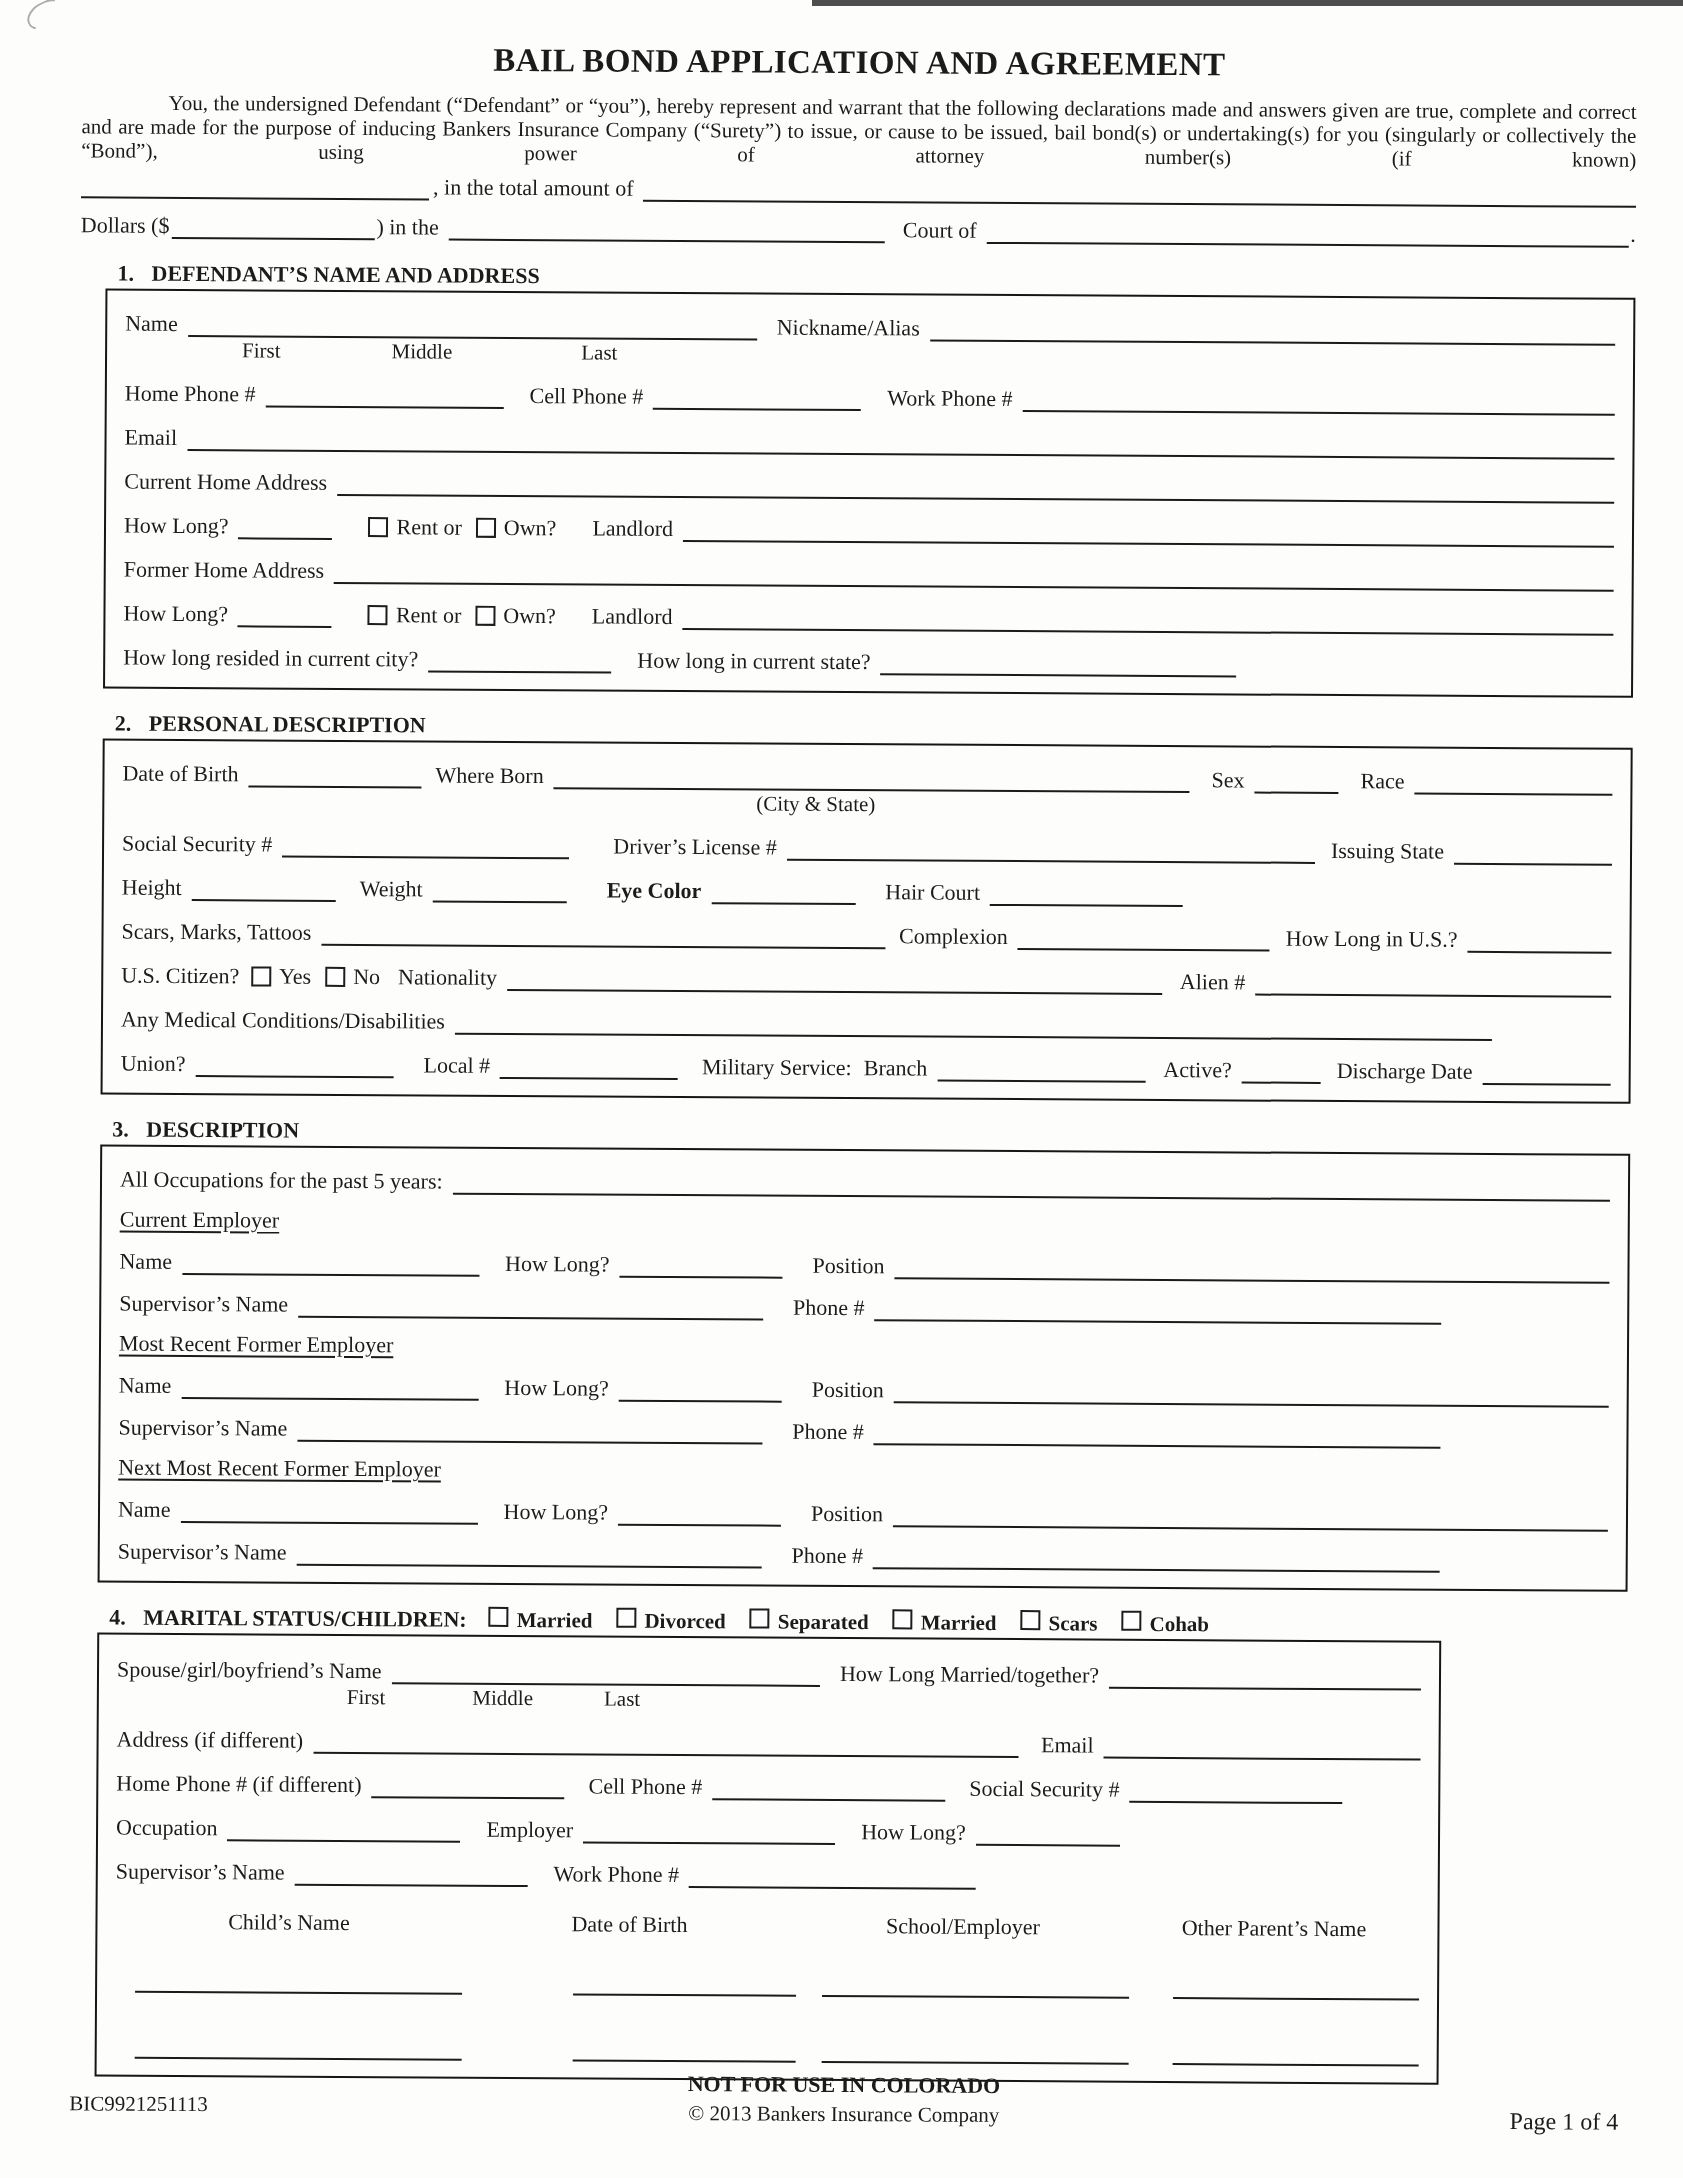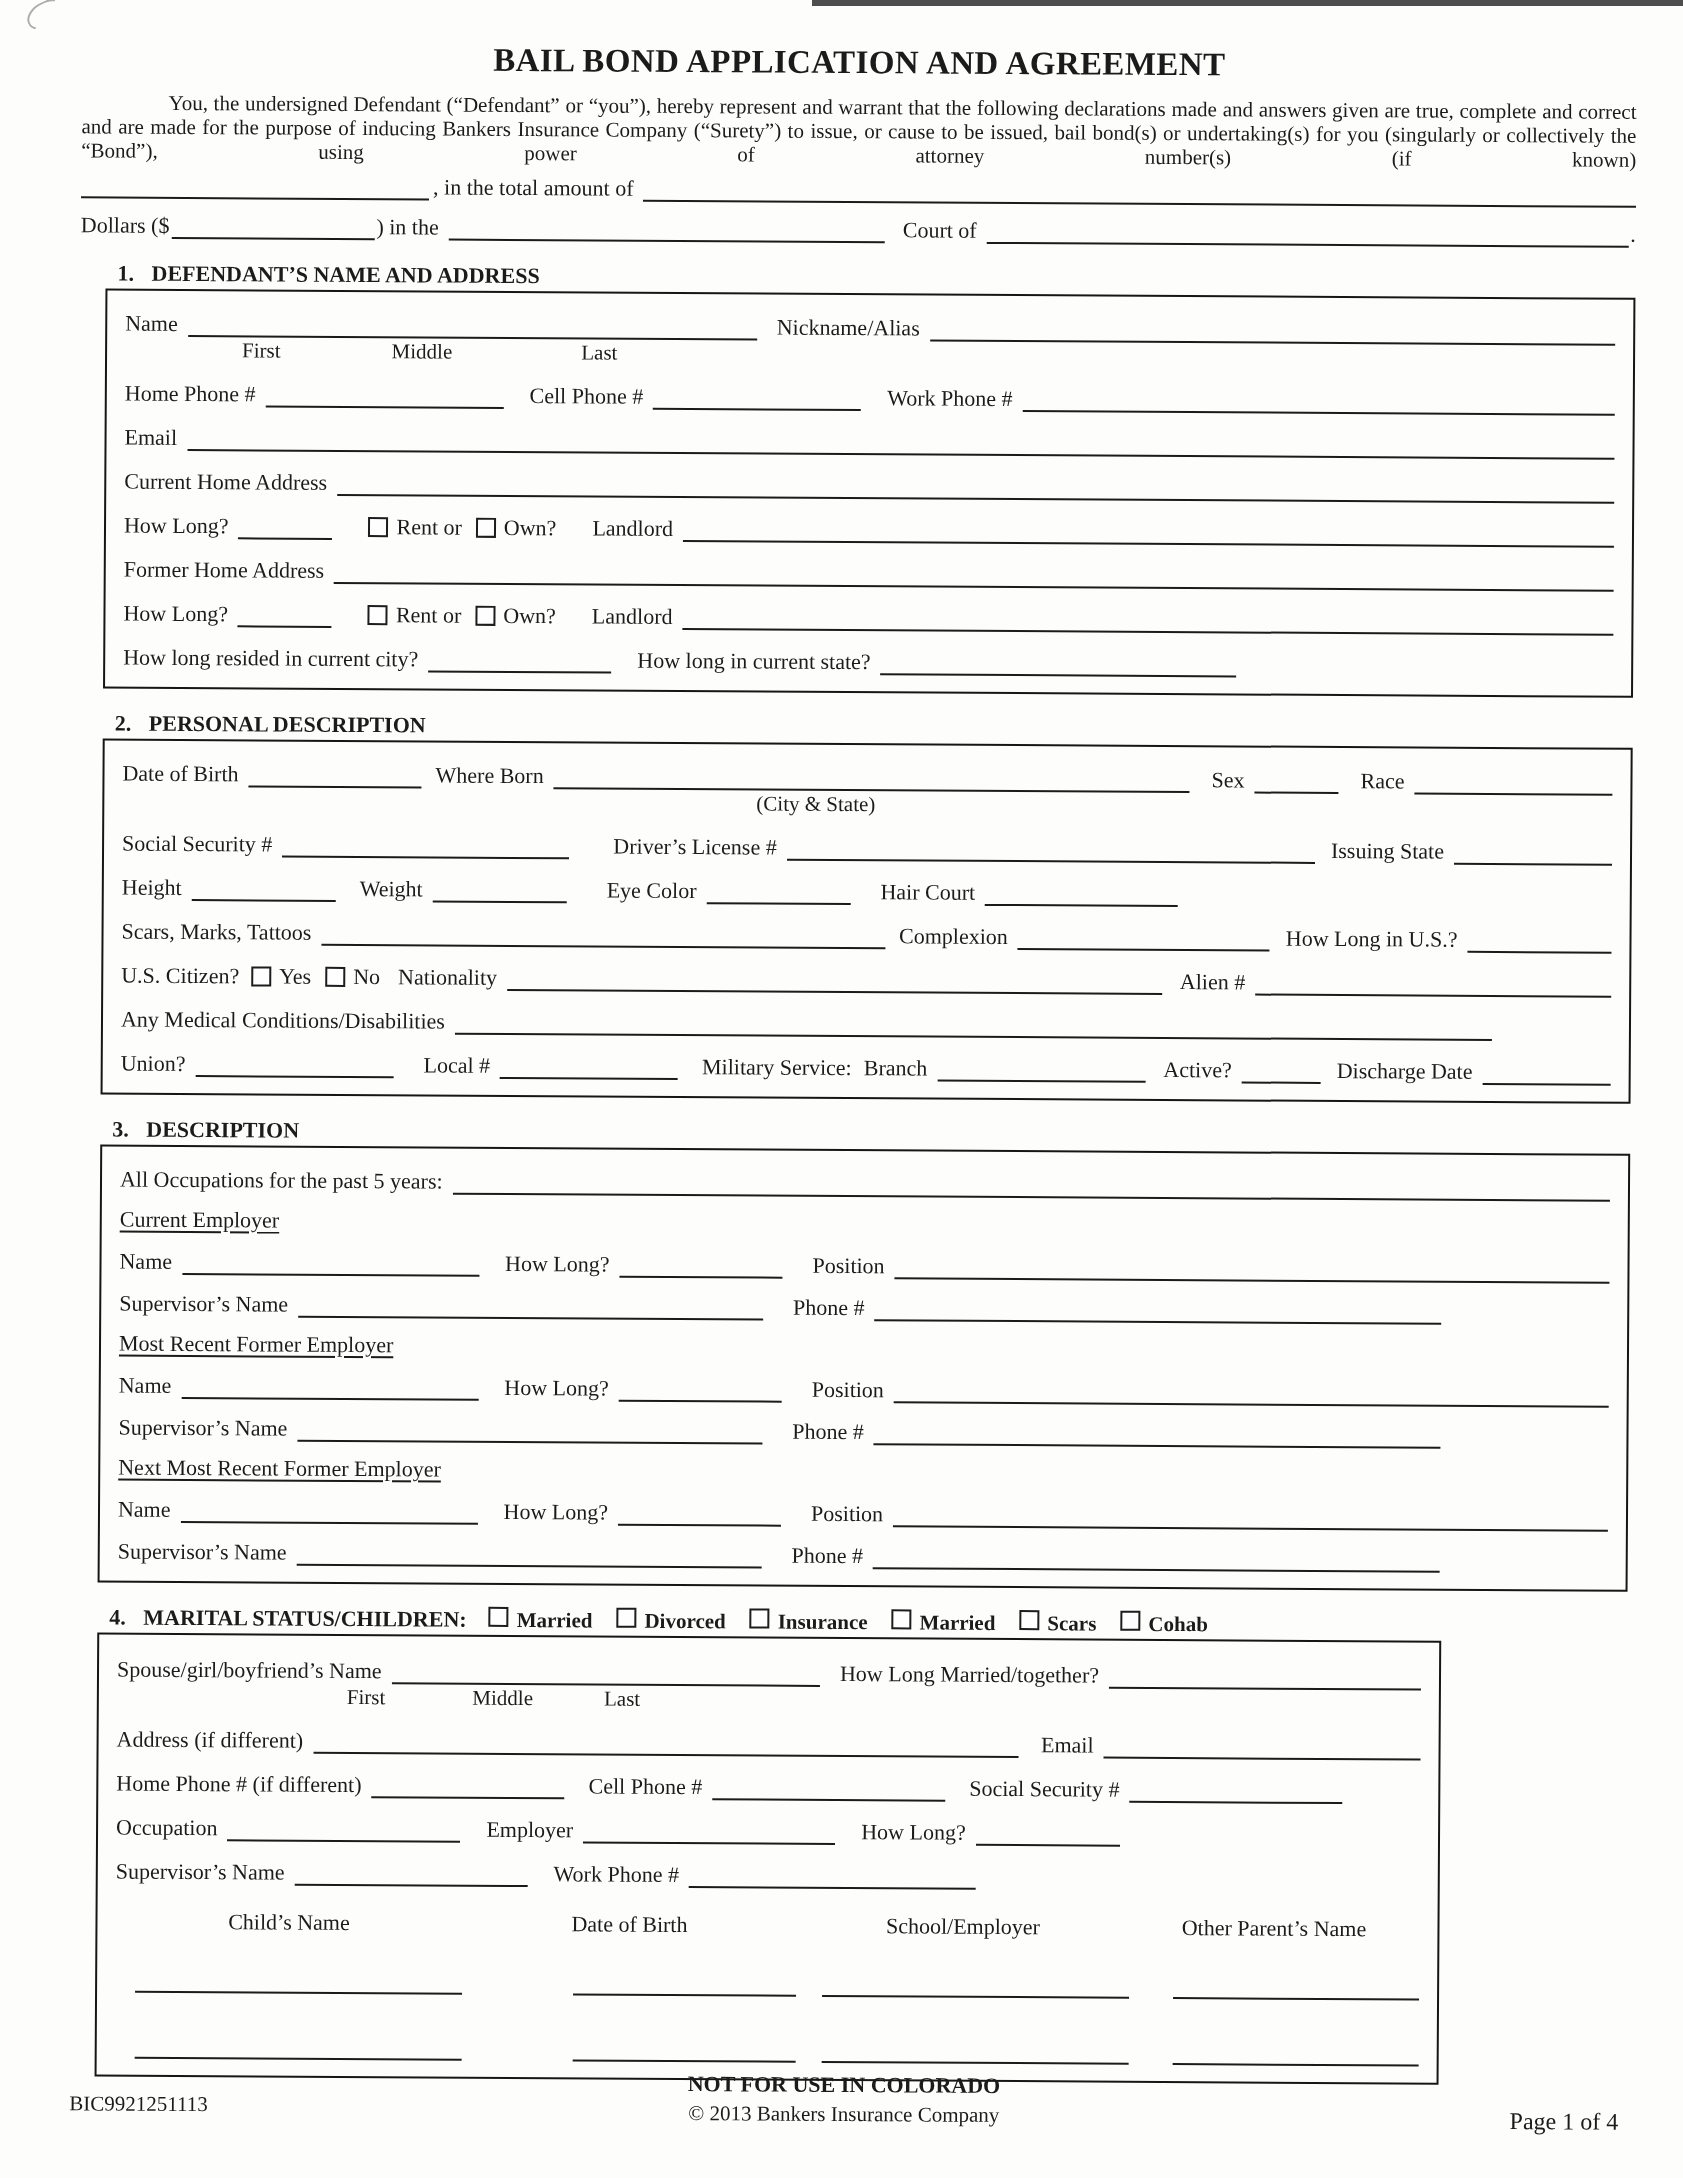--- a/index.html
+++ b/index.html
@@ -160,21 +160,21 @@
           <span class="l" style="margin-left:44px;">Driver’s License #</span>
           <span class="f f1"></span>
           <span class="l" style="margin-left:16px;">Issuing State</span>
           <span class="f" style="width:158px;"></span>
         </div>
         <div class="r">
           <span class="l">Height</span>
           <span class="f" style="width:144px;"></span>
           <span class="l" style="margin-left:24px;">Weight</span>
           <span class="f" style="width:134px;"></span>
-          <span class="l" style="margin-left:40px;">Eye Color</span>
+          <span class="l" style="margin-left:40px;font-weight:bold;">Eye Color</span>
           <span class="f" style="width:144px;"></span>
           <span class="l" style="margin-left:30px;">Hair Court</span>
           <span class="f" style="width:193px;"></span>
         </div>
         <div class="r">
           <span class="l">Scars, Marks, Tattoos</span>
           <span class="f f1"></span>
           <span class="l" style="margin-left:14px;">Complexion</span>
           <span class="f" style="width:252px;"></span>
           <span class="l" style="margin-left:16px;">How Long in U.S.?</span>
@@ -270,21 +270,21 @@
       </div>
 
       <div class="sec-head">
         <span class="sec-num">4.</span>
         <span>MARITAL STATUS/CHILDREN:</span>
         <span class="cb" style="margin-left:22px;"></span>
         <span class="bl">Married</span>
         <span class="cb" style="margin-left:24px;"></span>
         <span class="bl">Divorced</span>
         <span class="cb" style="margin-left:24px;"></span>
-        <span class="bl">Insurance</span>
+        <span class="bl">Separated</span>
         <span class="cb" style="margin-left:24px;"></span>
         <span class="bl">Married</span>
         <span class="cb" style="margin-left:24px;"></span>
         <span class="bl">Scars</span>
         <span class="cb" style="margin-left:24px;"></span>
         <span class="bl">Cohab</span>
       </div>
       <div class="box" style="margin-right:186px;">
         <div class="r" style="margin-top:8px;">
           <span class="l">Spouse/girl/boyfriend’s Name</span>

